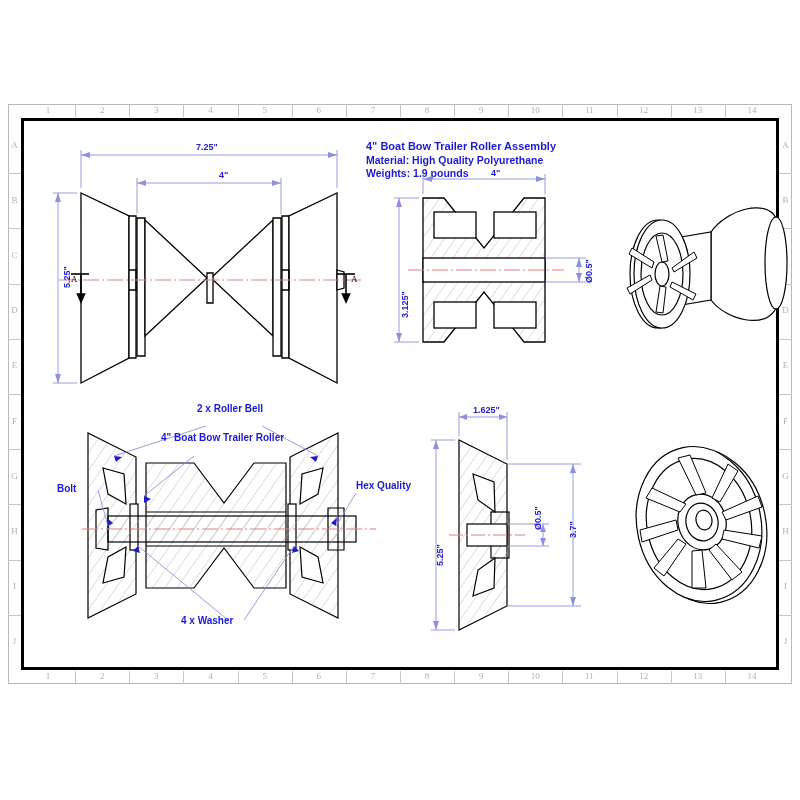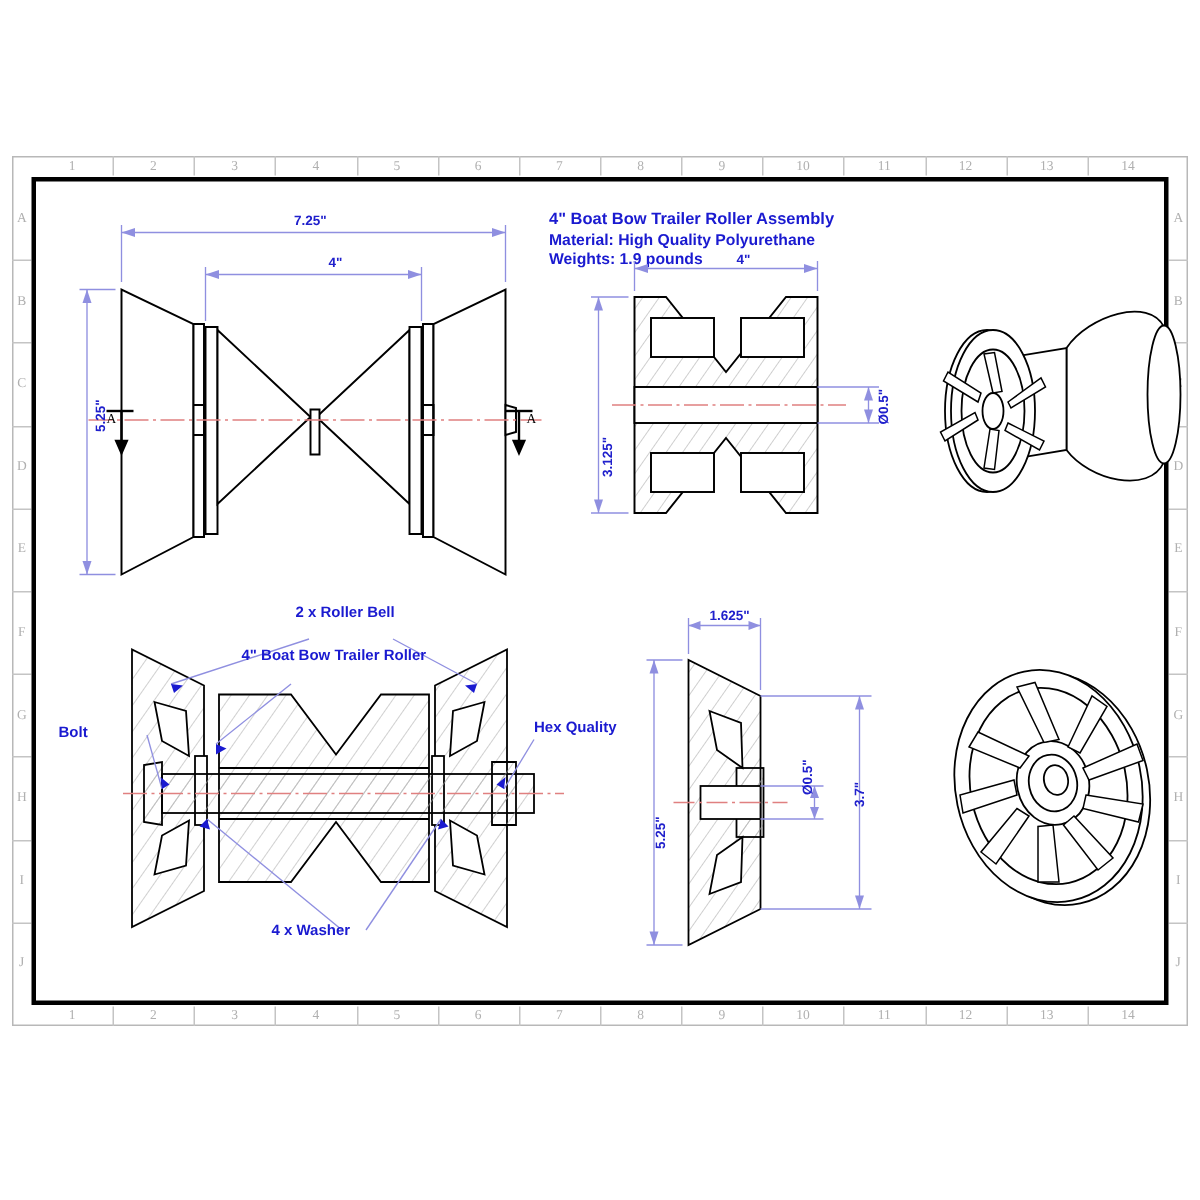--- a/index.html
+++ b/index.html
@@ -398,21 +398,21 @@
         <path d="M 272 48 l -8 1 l 6 5 z"></path>
         <path d="M 98 88 l 7 3 l -7 4 z"></path>
         <path d="M 62 118 l -1 -8 l 6 5 z"></path>
         <path d="M 290 118 l 1 -8 l -6 5 z"></path>
         <path d="M 92 138 l 2 7 l -7 -2 z"></path>
         <path d="M 248 138 l -2 7 l 7 -2 z"></path>
       </g>
     </svg>
     <div class="callout" style="left:165px;top:285px;margin-left:11px;">2 x Roller Bell</div>
     <div class="callout" style="left:140px;top:314px;">4" Boat Bow Trailer Roller</div>
-    <div class="callout" style="left:18px;top:365px;">Bolt</div>
+    <div class="callout" style="left:36px;top:365px;">Bolt</div>
     <div class="callout" style="left:335px;top:362px;">Hex Quality</div>
     <div class="callout" style="left:160px;top:497px;">4 x Washer</div>
 
     <svg width="180" height="230" style="position:absolute;left:400px;top:290px">
       <defs>
         <pattern id="hatchC" patternUnits="userSpaceOnUse" width="9" height="9" patternTransform="rotate(35)">
           <line x1="0" y1="0" x2="0" y2="9" stroke="#b0b0b0" stroke-width="0.8"></line>
         </pattern>
       </defs>
       <g stroke="#000" stroke-width="1.2">

